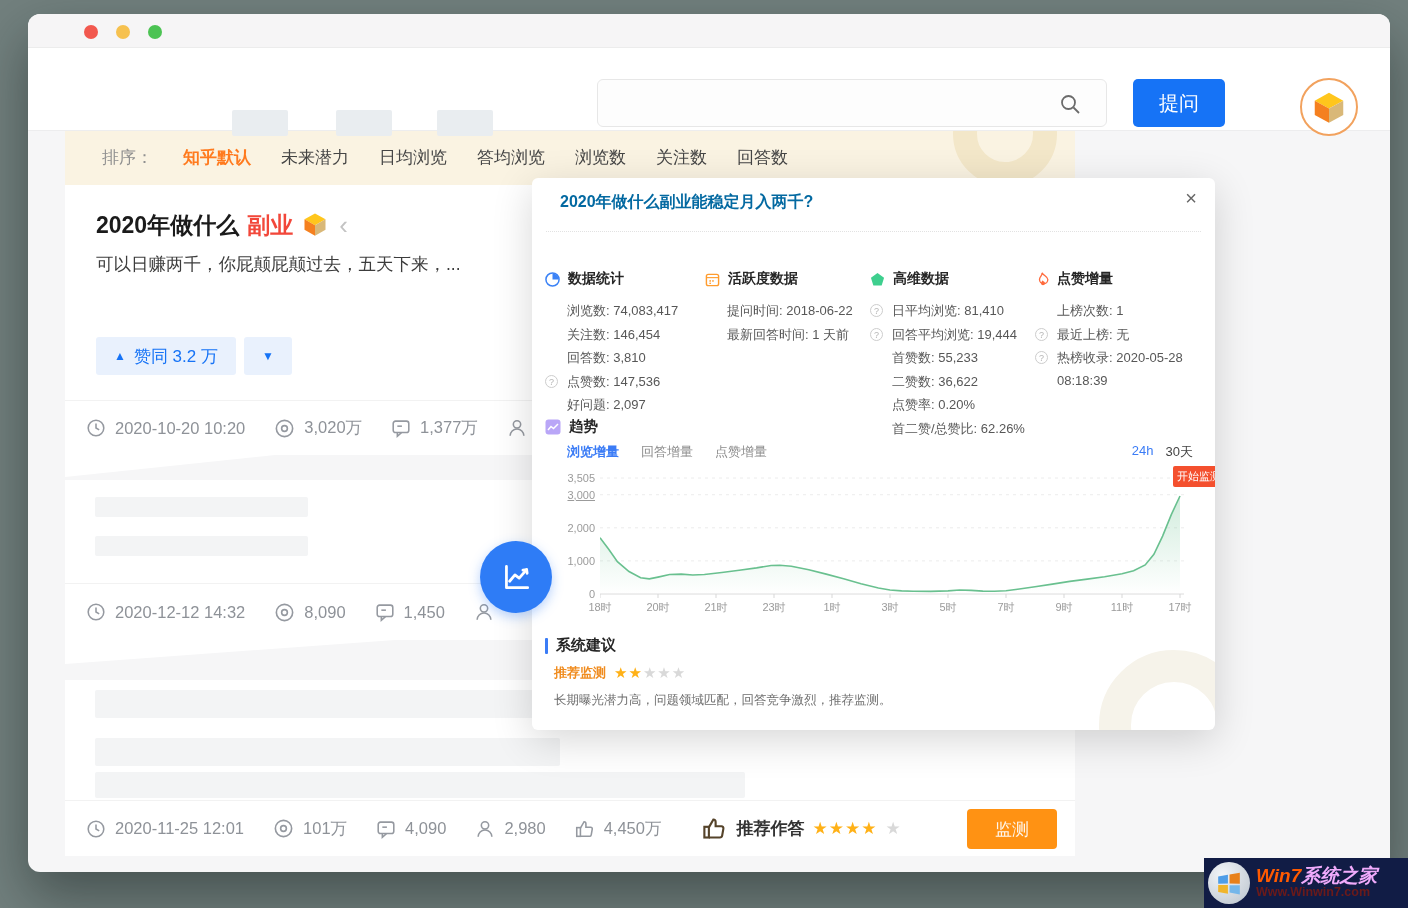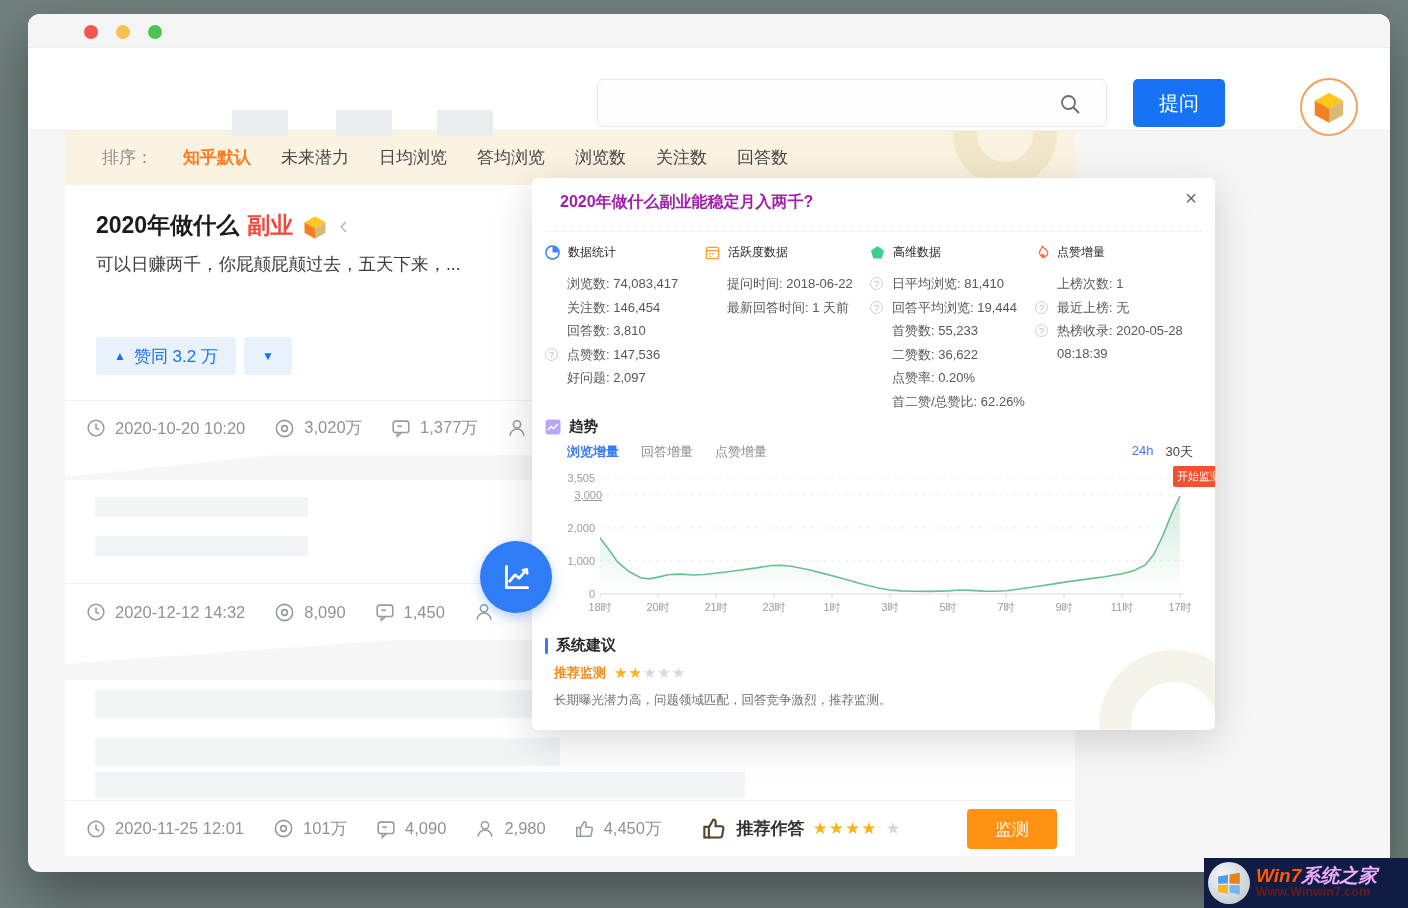--- a/index.html
+++ b/index.html
@@ -26,21 +26,21 @@
   .search .mag { position:absolute; right:24px; top:12px; }
   .ask { position:absolute; left:1105px; top:31px; width:92px; height:48px; background:#1673f6; color:#fff; font-size:20px; border:none; border-radius:5px; text-align:center; line-height:48px; }
   .avatar { position:absolute; left:1272px; top:30px; width:58px; height:58px; background:#fff; border:2px solid #f2a25e; border-radius:50%; display:flex; align-items:center; justify-content:center; }
   
   .col { position:absolute; left:37px; top:116px; width:1010px; }
   .sortbar { position:absolute; left:0; top:0; width:100%; height:55px; background:#faf3e2; overflow:hidden; display:flex; align-items:center; gap:30px; padding-left:37px; font-size:17px; color:#454545; }
   .sortbar .lbl { color:#8f8f8f; }
   .sortbar .active { color:#ff7a1e; font-weight:bold; }
   .swoosh { position:absolute; border-radius:50%; pointer-events:none; }
   .qcard { position:absolute; left:0; top:55px; width:100%; height:270px; background:#fff; }
-  .qtitle { position:absolute; left:31px; top:25px; font-size:23px; font-weight:bold; color:#1b1b1b; display:flex; align-items:flex-end; gap:8px; white-space:nowrap; }
+  .qtitle { position:absolute; left:31px; top:25px; font-size:23px; font-weight:bold; color:#1b1b1b; display:flex; align-items:flex-start; gap:8px; white-space:nowrap; }
   .qtitle .hl { color:#f2473a; }
   .qtitle .chev { color:#c3c3c3; font-size:26px; font-weight:normal; margin-left:2px; }
   .answer { position:absolute; left:31px; top:62px; width:470px; font-size:17.5px; line-height:34px; color:#3c3c3c; white-space:nowrap; overflow:hidden; }
   .answer b { color:#111; }
   .votes { position:absolute; left:31px; top:152px; display:flex; gap:8px; }
   .vbtn { height:38px; background:#e9f1fd; color:#1673f6; border:none; border-radius:3px; font-size:17px; display:flex; align-items:center; gap:8px; padding:0 18px; }
   .vbtn .tri { font-size:12px; }
   .statsrow { display:flex; align-items:center; gap:10px; color:#8e9298; font-size:16.5px; border-top:1px solid #f2f2f2; background:#fff; }
   .statsrow .it { display:flex; align-items:center; gap:8px; margin-right:18px; white-space:nowrap; }
   .statsrow svg { display:block; }
@@ -48,25 +48,25 @@
   .bar { position:absolute; left:30px; background:#f3f4f5; border-radius:2px; }
   .wedge { position:absolute; background:#fff; }
   .rec { display:flex; align-items:center; gap:8px; font-size:17px; font-weight:bold; color:#333; margin-left:12px; white-space:nowrap; }
   .stars-o { color:#ffb117; font-size:17px; letter-spacing:1px; }
   .stars-g { color:#d9d9d9; font-size:17px; letter-spacing:1px; }
   .monitor { position:absolute; right:18px; top:8px; width:90px; height:40px; background:#ff9213; border:none; border-radius:4px; color:rgba(255,255,255,.92); font-size:17px; }
   
   .floater { position:absolute; left:452px; top:527px; width:72px; height:72px; border-radius:50%; background:#2e7cf6; z-index:30; display:flex; align-items:center; justify-content:center; box-shadow:0 4px 12px rgba(46,124,246,.35); }
   
   .popup { position:absolute; left:504px; top:164px; width:683px; height:552px; background:#fff; border-radius:6px; box-shadow:0 10px 40px rgba(0,0,0,.16); z-index:20; overflow:hidden; }
-  .ptitle { position:absolute; left:28px; top:14px; font-size:16px; font-weight:bold; color:#a21caf; }
+  .ptitle { position:absolute; left:28px; top:14px; font-size:16px; font-weight:bold; color:#0369a1; }
   .pclose { position:absolute; right:18px; top:10px; font-size:20px; color:#666; background:none; border:none; line-height:1; }
   .pdots { position:absolute; left:14px; top:53px; width:655px; border-top:1px dotted #e2e2e2; }
   .pcol { position:absolute; top:64px; }
-  .phead { display:flex; align-items:center; gap:8px; font-size:12px; font-weight:normal; color:#262626; height:20px; }
+  .phead { display:flex; align-items:center; gap:8px; font-size:14px; font-weight:bold; color:#262626; height:20px;margin-top:27px; }
   .prows { margin-top:10px; }
   .prow { position:relative; padding-left:22px; font-size:13px; color:#575757; line-height:23.5px; }
   .qicon { position:absolute; left:0; top:5px; width:13px; height:13px; border:1px solid #cdcdcd; border-radius:50%; color:#b5b5b5; font-size:9px; line-height:12px; text-align:center; }
   .trendhead { position:absolute; left:13px; top:239px; display:flex; align-items:center; gap:8px; font-size:14.5px; font-weight:bold; color:#262626; }
   .ttabs { position:absolute; left:35px; top:265px; display:flex; gap:22px; font-size:13px; color:#8c8c8c; }
   .ttabs .on { color:#3b7cf6; font-weight:bold; }
   .trange { position:absolute; right:22px; top:265px; display:flex; gap:12px; font-size:13px; color:#444; }
   .trange .on { color:#3b7cf6; }
   .chart { position:absolute; left:33px; top:288px; width:640px; height:156px; }
   .chart svg { position:absolute; left:35px; top:4px; }
@@ -452,21 +452,21 @@
           <line x1="464" x2="464" y1="124" y2="128" stroke="#d7d7d7"></line>
           <line x1="522" x2="522" y1="124" y2="128" stroke="#d7d7d7"></line>
           <line x1="580" x2="580" y1="124" y2="128" stroke="#d7d7d7"></line>
           <path d="M0,124 L0.0,67.7 L8.7,79.3 L17.4,91.6 L29.0,101.5 L40.6,107.8 L49.3,108.9 L58.0,107.1 L69.6,104.5 L81.2,104.1 L92.8,105.0 L104.4,104.5 L121.8,102.5 L139.2,100.2 L156.6,97.9 L171.1,95.5 L179.8,95.2 L191.4,96.2 L208.8,99.8 L226.2,104.1 L243.6,108.8 L261.0,113.7 L278.4,118.0 L290.0,120.0 L301.6,120.9 L313.2,121.3 L330.6,121.4 L348.0,120.9 L359.6,120.0 L371.2,120.4 L382.8,121.1 L394.4,121.3 L406.0,120.7 L417.6,119.2 L435.0,116.7 L452.4,114.1 L469.8,111.4 L487.2,109.1 L504.6,106.8 L522.0,103.8 L533.6,100.8 L545.2,94.9 L553.9,84.3 L562.6,66.1 L571.3,44.6 L580.0,26.0 L580.0,124 Z" fill="url(#ag)"></path>
           <path d="M0.0,67.7 L8.7,79.3 L17.4,91.6 L29.0,101.5 L40.6,107.8 L49.3,108.9 L58.0,107.1 L69.6,104.5 L81.2,104.1 L92.8,105.0 L104.4,104.5 L121.8,102.5 L139.2,100.2 L156.6,97.9 L171.1,95.5 L179.8,95.2 L191.4,96.2 L208.8,99.8 L226.2,104.1 L243.6,108.8 L261.0,113.7 L278.4,118.0 L290.0,120.0 L301.6,120.9 L313.2,121.3 L330.6,121.4 L348.0,120.9 L359.6,120.0 L371.2,120.4 L382.8,121.1 L394.4,121.3 L406.0,120.7 L417.6,119.2 L435.0,116.7 L452.4,114.1 L469.8,111.4 L487.2,109.1 L504.6,106.8 L522.0,103.8 L533.6,100.8 L545.2,94.9 L553.9,84.3 L562.6,66.1 L571.3,44.6 L580.0,26.0" fill="none" stroke="#69c08f" stroke-width="1.6"></path>
         </svg>
       <div id="ylabs">
           <span class="ylab" style="left: 0px; top: 122px;">0</span>
           <span class="ylab" style="left: 0px; top: 88.9044px;">1,000</span>
           <span class="ylab" style="left: 0px; top: 55.8088px;">2,000</span>
-          <span class="ylab" style="left: 7px; top: 22.7133px; text-decoration: underline;">3,000</span>
+          <span class="ylab" style="left: 0px; top: 22.7133px; text-decoration: underline;">3,000</span>
           <span class="ylab" style="left: 0px; top: 6px;">3,505</span>
         </div>
       <div id="xlabs">
           <span class="xlab" style="left: 17px;">18时</span>
           <span class="xlab" style="left: 75px;">20时</span>
           <span class="xlab" style="left: 133px;">21时</span>
           <span class="xlab" style="left: 191px;">23时</span>
           <span class="xlab" style="left: 249px;">1时</span>
           <span class="xlab" style="left: 307px;">3时</span>
           <span class="xlab" style="left: 365px;">5时</span>

